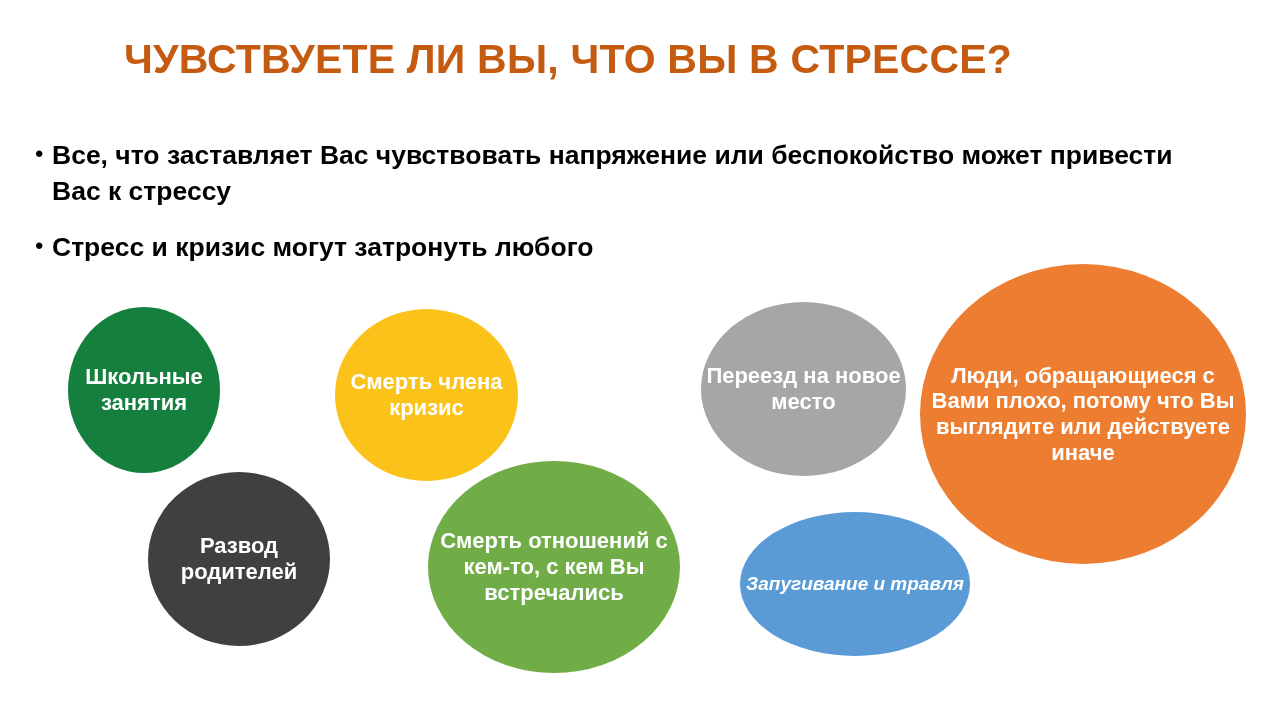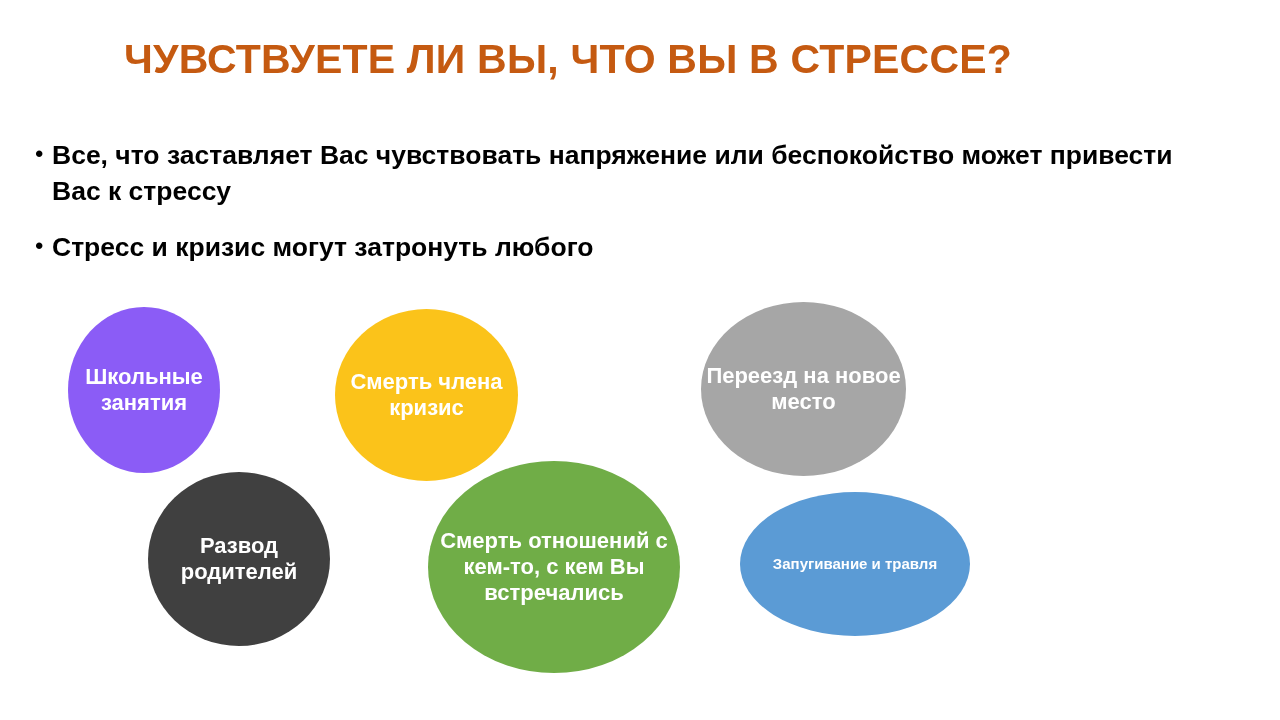--- a/index.html
+++ b/index.html
@@ -77,21 +77,21 @@
     padding: 4px;
   }
   .bubble span { display: block; width: 100%; }
 
   
   #bubble-school     { left: 68px;  top: 307px; width: 152px; height: 166px; font-size: 22px; }
   #bubble-divorce    { left: 148px; top: 472px; width: 182px; height: 174px; font-size: 22px; }
   #bubble-death      { left: 335px; top: 309px; width: 183px; height: 172px; font-size: 22px; }
   #bubble-breakup    { left: 428px; top: 461px; width: 252px; height: 212px; font-size: 22px; }
   #bubble-moving     { left: 685px; top: 302px; width: 205px; height: 174px; font-size: 22px; }
-  #bubble-bullying   { left: 740px; top: 492px; width: 230px; height: 144px; font-size: 15px; }
+  #bubble-bullying   { left: 740px; top: 512px; width: 230px; height: 144px; font-size: 19px; font-style: italic; }
   #bubble-mistreat   { left: 920px; top: 264px; width: 326px; height: 300px; font-size: 22px; }
 </style>
 </head>
 <body>
 
 <div id="slide" style="background: rgb(255, 255, 255);">
 
   <div id="slide-title" style="color: rgb(197, 90, 17);">ЧУВСТВУЕТЕ ЛИ ВЫ, ЧТО ВЫ В СТРЕССЕ?</div>
 
   <div id="bullet-list">
@@ -101,21 +101,21 @@
       <span class="bullet-text">Все, что заставляет Вас чувствовать  напряжение или беспокойство может привести Вас к стрессу</span>
     </div>
 
     <div class="bullet-row">
       <span class="bullet-marker">•</span>
       <span class="bullet-text">Стресс и кризис могут затронуть любого</span>
     </div>
 
   </div>
 
-  <div class="bubble" id="bubble-school" style="background: #8b5cf6; color: rgb(255, 255, 255);">
+  <div class="bubble" id="bubble-school" style="background: #15803d; color: rgb(255, 255, 255);">
     <span>Школьные занятия</span>
   </div>
 
   <div class="bubble" id="bubble-divorce" style="background: #404040; color: rgb(255, 255, 255);">
     <span>Развод родителей</span>
   </div>
 
   <div class="bubble" id="bubble-death" style="background: rgb(251, 195, 26); color: rgb(255, 255, 255);">
     <span>Смерть члена кризис</span>
   </div>
@@ -125,14 +125,17 @@
   </div>
 
   <div class="bubble" id="bubble-moving" style="background: rgb(166, 166, 166); color: rgb(255, 255, 255); margin-left: 16px;">
     <span>Переезд на новое место</span>
   </div>
 
   <div class="bubble" id="bubble-bullying" style="background: rgb(91, 155, 213); color: rgb(255, 255, 255);">
     <span>Запугивание и травля</span>
   </div>
 
+  <div class="bubble" id="bubble-mistreat" style="background: rgb(237, 125, 49); color: rgb(255, 255, 255);">
+    <span>Люди, обращающиеся с Вами плохо, потому что Вы выглядите или действуете иначе</span>
+  </div>
 
 </div>
 
 </body></html>

